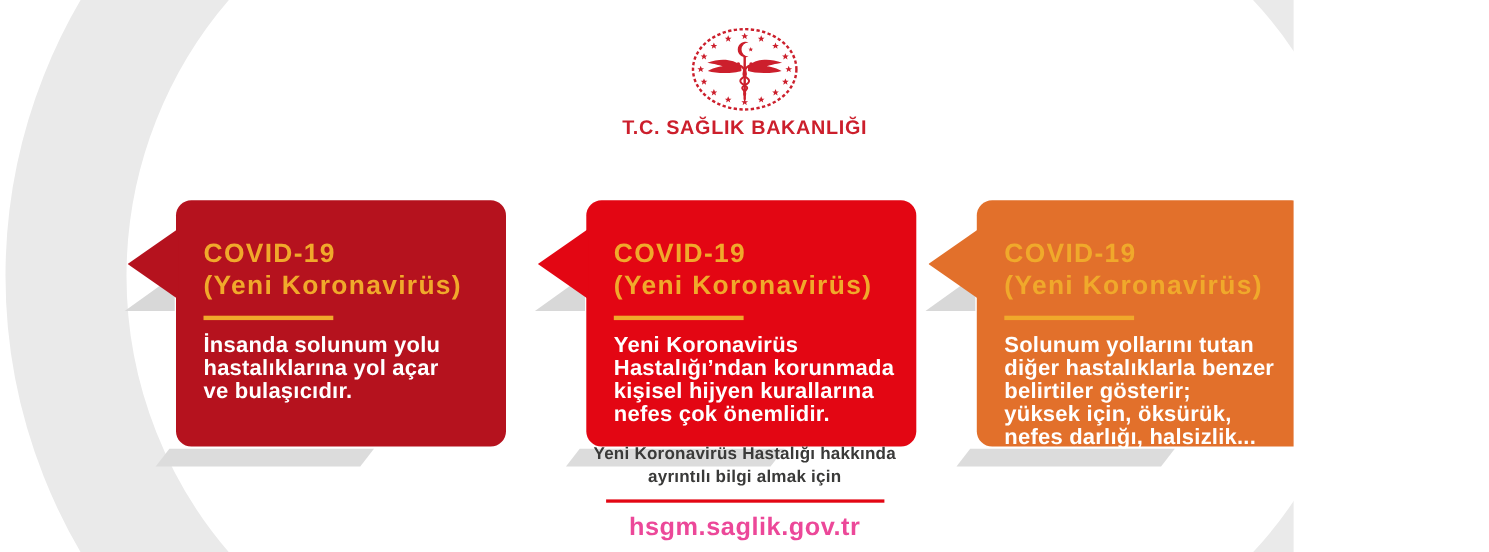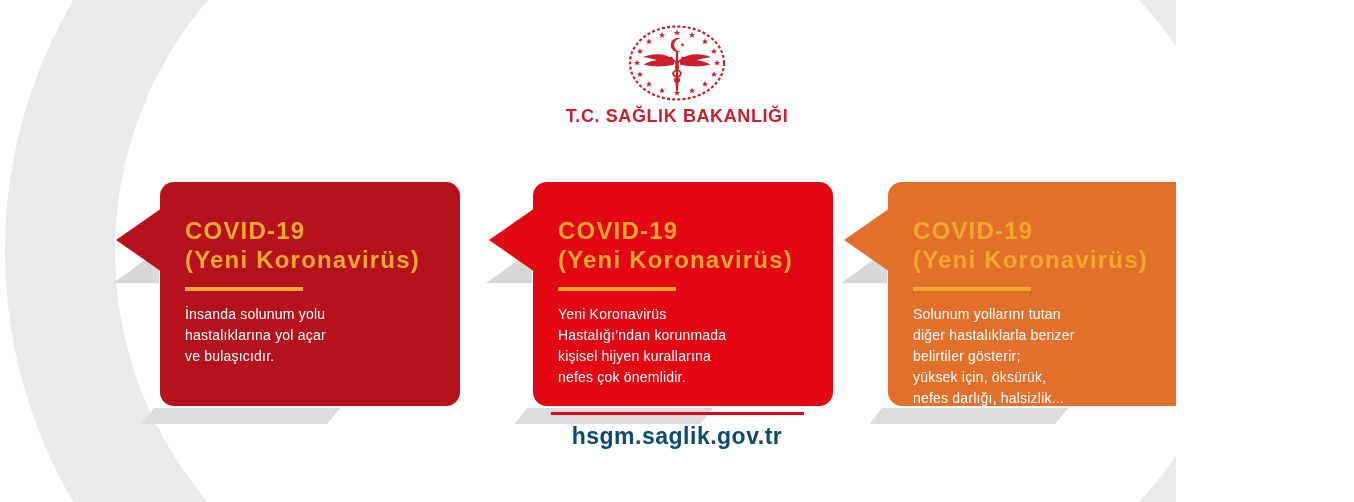--- a/index.html
+++ b/index.html
@@ -48,29 +48,29 @@
     position:absolute; left:-6px; bottom:-18px; width:62%; height:16px;
     background:#DCDCDC; transform:skewX(-38deg); transform-origin:top;
     z-index:-1;
   }
   .card-title{
     margin:0; font-size:24px; line-height:29px; font-weight:bold;
     letter-spacing:1.2px; color:#F0A92B; white-space:nowrap;
   }
   .title-underline{width:118px; height:4px; background:#F0A92B; margin-top:13px;}
   .card-body{
-    margin:13px 0 0 0; font-size:14px; line-height:21px; font-weight:normal;
+    margin:13px 0 0 0; font-size:20px; line-height:21px; font-weight:bold;
     color:#ffffff; white-space:pre-line; letter-spacing:0.2px;
   }
   
   .footer{position:absolute; left:477px; top:402px; width:400px; text-align:center; z-index:2;}
   .footer-info{font-size:15.5px; line-height:21px; font-weight:bold; color:#3A3A39; letter-spacing:0.2px;}
   .footer-divider{width:253px; height:3px; margin:10px auto 8px auto; background:#E30613;}
   .footer-url{
-    display:inline-block; font-size:23px; font-weight:bold; color:#0c4a6e;
+    display:inline-block; font-size:23px; font-weight:bold; color:#ec4899;
     letter-spacing:0.5px; text-decoration:none;
   }
 </style>
 </head>
 <body>
 
 <div id="canvas">
 
   <div class="ring-clip left">
     <div class="ring l"></div>
@@ -159,17 +159,21 @@
     </h2>
     <div class="title-underline"></div>
     <p class="card-body">Solunum yollarını tutan
 diğer hastalıklarla benzer
 belirtiler gösterir;
 yüksek için, öksürük,
 nefes darlığı, halsizlik...</p>
   </div>
 
   <div class="footer">
+    <div class="footer-info">
+      <span>Yeni Koronavirüs Hastalığı hakkında</span><br>
+      <span>ayrıntılı bilgi almak için</span>
+    </div>
     <div class="footer-divider"></div>
     <a href="#" class="footer-url">hsgm.saglik.gov.tr</a>
   </div>
 
 </div>
 
 </body></html>

